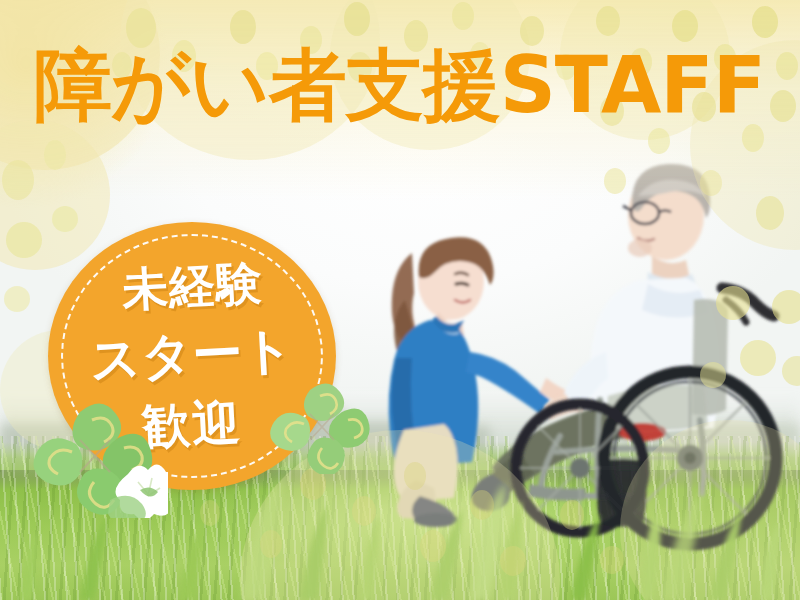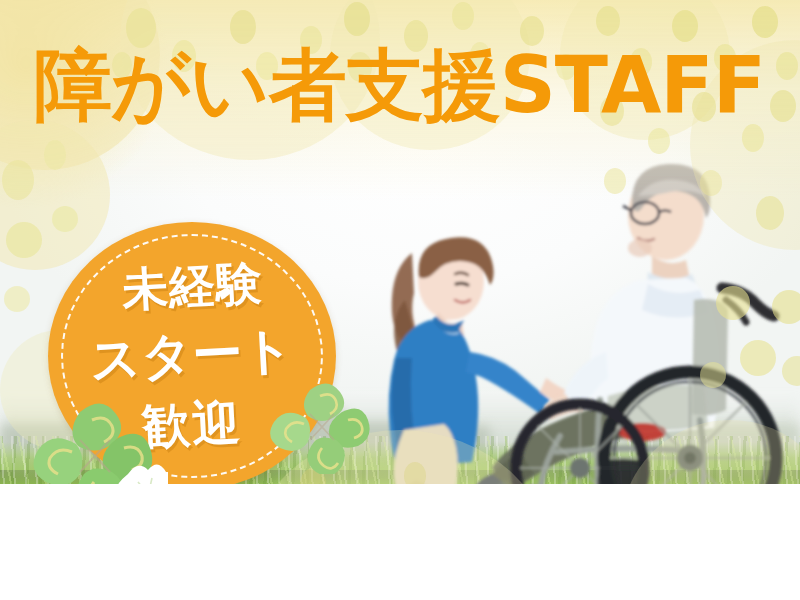--- a/index.html
+++ b/index.html
@@ -8,21 +8,21 @@
     padding: 0;
     background: #ffffff;
   }
   body {
     font-family: "Liberation Sans", "DejaVu Sans", sans-serif;
   }
 
   .banner {
     position: relative;
     width: 800px;
-    height: 484px;
+    height: 600px;
     overflow: hidden;
     background: #4c1d95;
   }
 
   
   .photo {
     position: absolute;
     inset: 0;
     overflow: hidden;
   }

